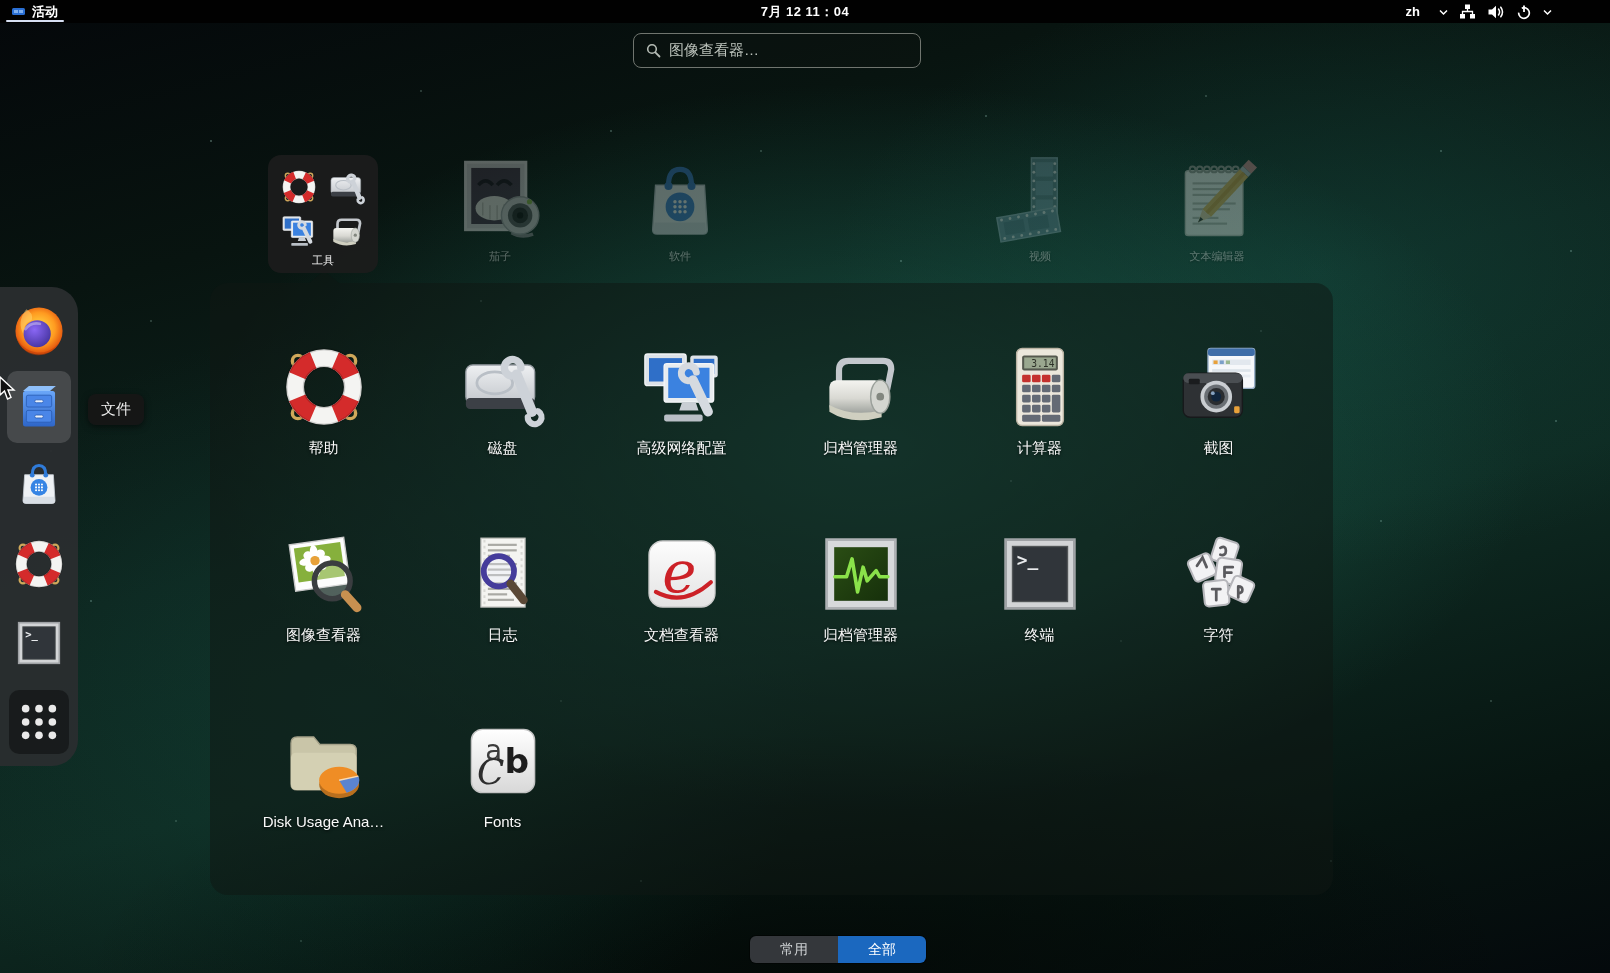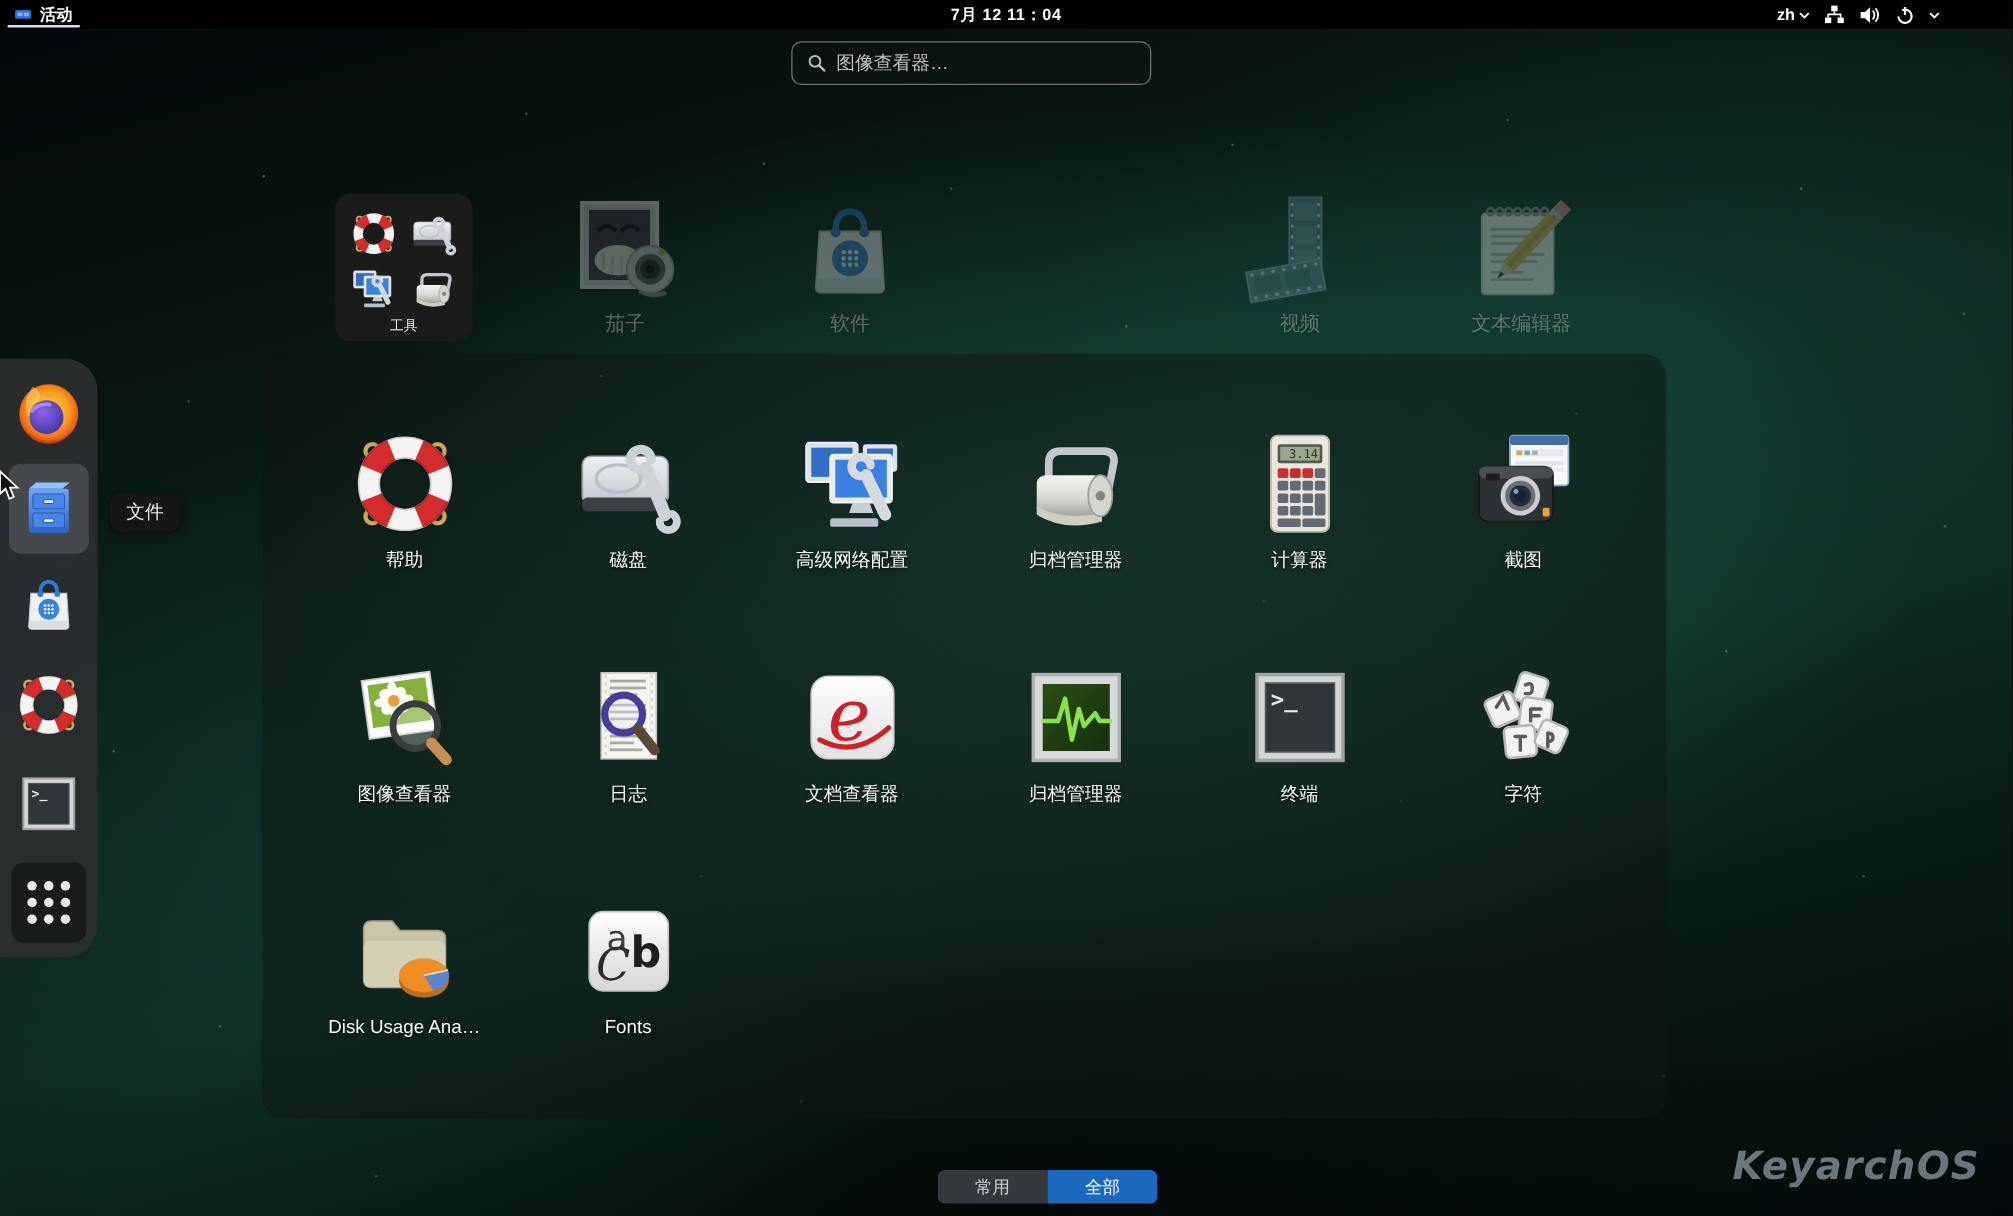--- a/index.html
+++ b/index.html
@@ -32,34 +32,34 @@
   
   .topbar { position:absolute; left:0; top:0; width:1610px; height:23px; background:#010101;
     color:#fff; font-size:13px; font-weight:bold; z-index:50; }
   .activities { position:absolute; left:4px; top:0; height:23px; display:flex; align-items:center;
     gap:7px; padding:0 8px; cursor:default; }
   .activities .underline { position:absolute; left:2px; bottom:1px; width:58px; height:2px;
     background:rgba(225,235,255,.95); border-radius:2px; }
   .clock { position:absolute; left:50%; transform:translateX(-50%); top:0; height:23px;
     display:flex; align-items:center; letter-spacing:.5px; }
   .tr-group { position:absolute; right:58px; top:0; height:23px; display:flex; align-items:center; gap:11px; }
-  .tr-item { display:flex; align-items:center; gap:3px; }
+  .tr-item { display:flex; align-items:center; gap:19px; }
   .tb-icon { display:block; }
 
   
   .search { position:absolute; left:633px; top:33px; width:288px; height:35px;
     border:1px solid #70756f; border-radius:8px; background:rgba(14,20,17,.35);
     display:flex; align-items:center; gap:8px; padding:0 12px; z-index:10; }
   .search .ph { color:#bcc3bc; font-size:15px; }
 
   
   .dim { opacity:.40; filter:saturate(.85) brightness(.9); }
   .top-app { position:absolute; top:155px; width:140px; height:116px; display:flex;
     flex-direction:column; align-items:center; z-index:5; }
-  .top-app .t-label { margin-top:2px; font-size:16px; color:#dfe6e2; text-shadow:0 1px 2px rgba(0,0,0,.7); }
+  .top-app .t-label { margin-top:2px; font-size:11px; color:#dfe6e2; text-shadow:0 1px 2px rgba(0,0,0,.7); }
   .folder-tile { position:absolute; left:268px; top:155px; width:110px; height:118px;
     background:rgba(28,28,28,.92); border-radius:13px; z-index:6;
     display:flex; flex-direction:column; align-items:center; padding-top:13px; }
   .mini-grid { display:grid; grid-template-columns:38px 38px; grid-template-rows:38px 38px;
     column-gap:10px; row-gap:6px; }
   .folder-tile .t-label { margin-top:3px; font-size:11px; color:#f2f2f2; }
 
   
   .panel { position:absolute; left:210px; top:283px; width:1123px; height:612px;
     background:rgba(15,23,20,.52); border-radius:18px; z-index:4; }
@@ -672,18 +672,17 @@
     </div>
   </div>
 
   <div class="tooltip">文件</div>
 
   <div class="footer">
     <div class="f-btn frequent">常用</div>
     <div class="f-btn all">全部</div>
   </div>
 
-  <div class="watermark">KeyarchOS</div>
 
   <svg class="cursor" width="22" height="26" viewBox="0 0 22 26">
     <path d="M2 1 L2 19 L6.5 15 L9.5 23 L13 21.5 L10 14 L16 14 Z" fill="#111" stroke="#fff" stroke-width="1.4"></path>
   </svg>
 </div>
 
 </body></html>

